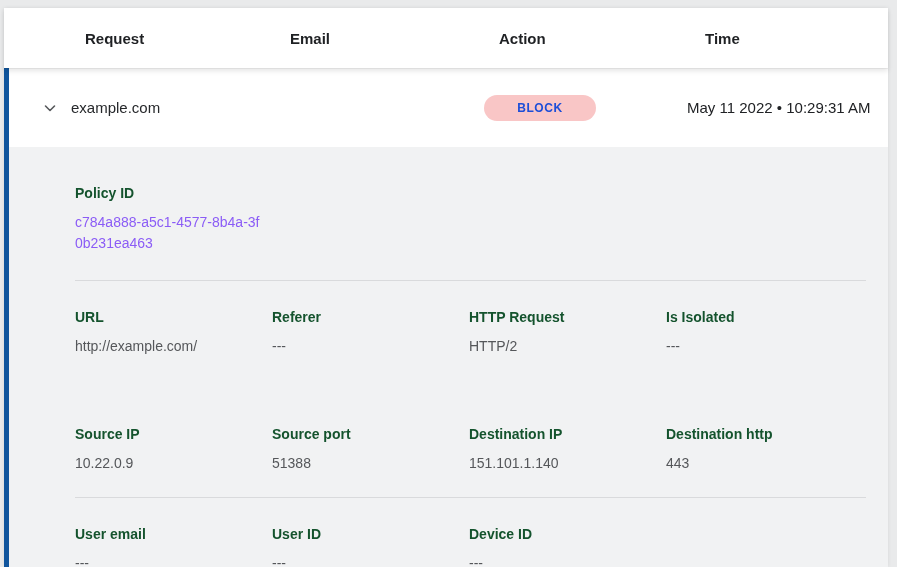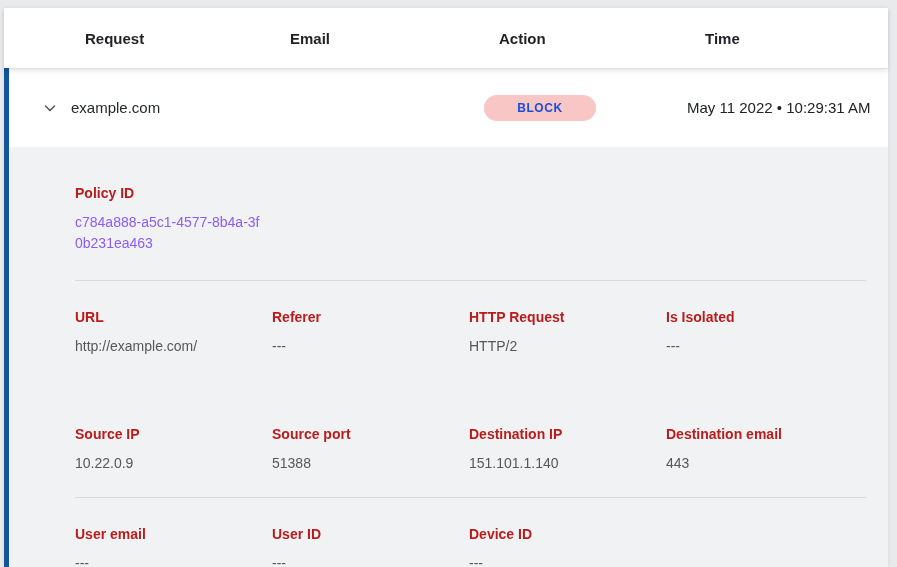--- a/index.html
+++ b/index.html
@@ -65,21 +65,21 @@
   .cell-time { padding-right: 14px; line-height: 24px; color: #202225; }
   
   .details {
     flex: 1;
     background: #f1f2f3;
     border-left: 5px solid #10559d;
     padding: 36px 22px 0 66px;
     font-size: 14px;
     overflow: hidden;
   }
-  .label { font-weight: 700; color: #b91c1c; line-height: 20px; }
+  .label { font-weight: 700; color: #14532d; line-height: 20px; }
   .value { color: #55575a; line-height: 20px; margin-top: 9px; }
   .policy-value {
     margin-top: 9px;
     max-width: 192px;
     line-height: 21px;
     word-break: break-all;
   }
   .link { color: #8b5cf6; text-decoration: none; cursor: pointer; }
   .divider { border: none; border-bottom: 1px solid #d9dadc; }
   .div-1 { margin-top: 26px; }
@@ -156,21 +156,21 @@
       </div>
       <div>
         <div class="label">Source port</div>
         <div class="value">51388</div>
       </div>
       <div>
         <div class="label">Destination IP</div>
         <div class="value">151.101.1.140</div>
       </div>
       <div>
-        <div class="label">Destination email</div>
+        <div class="label">Destination http</div>
         <div class="value">443</div>
       </div>
     </div>
 
     <hr class="divider div-2">
 
     <div class="fields-grid row-3">
       <div>
         <div class="label">User email</div>
         <div class="value">---</div>

